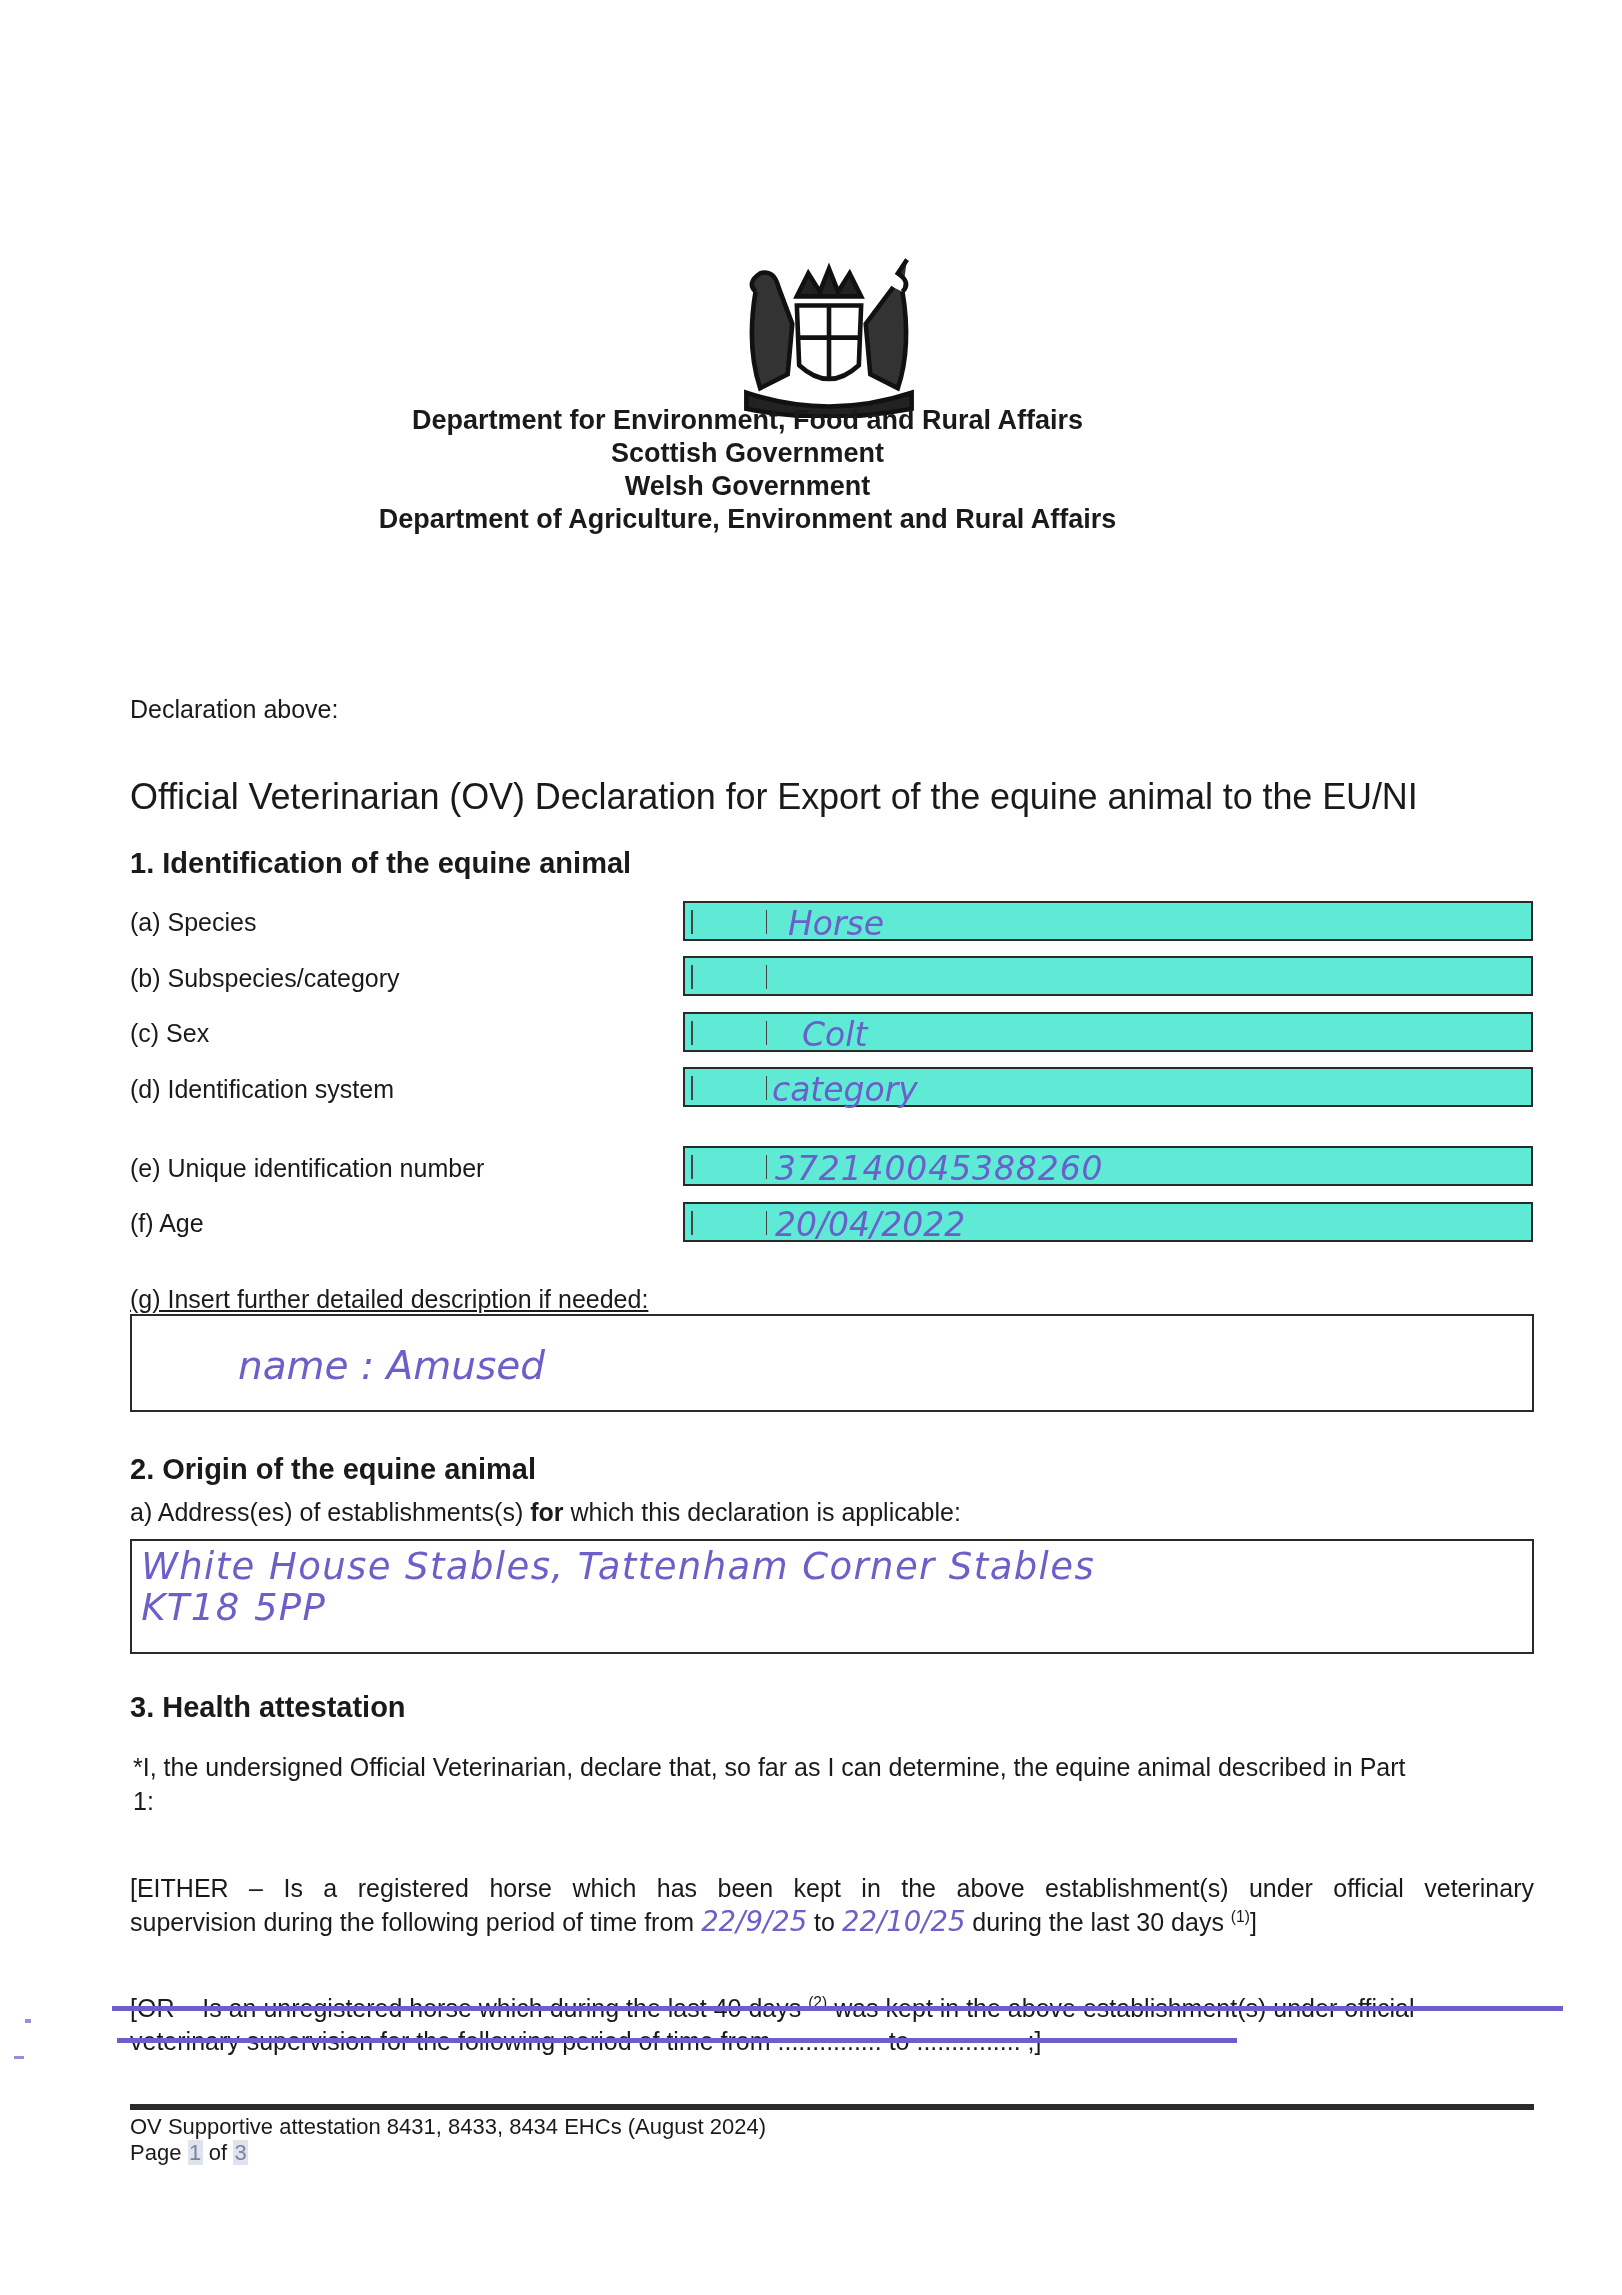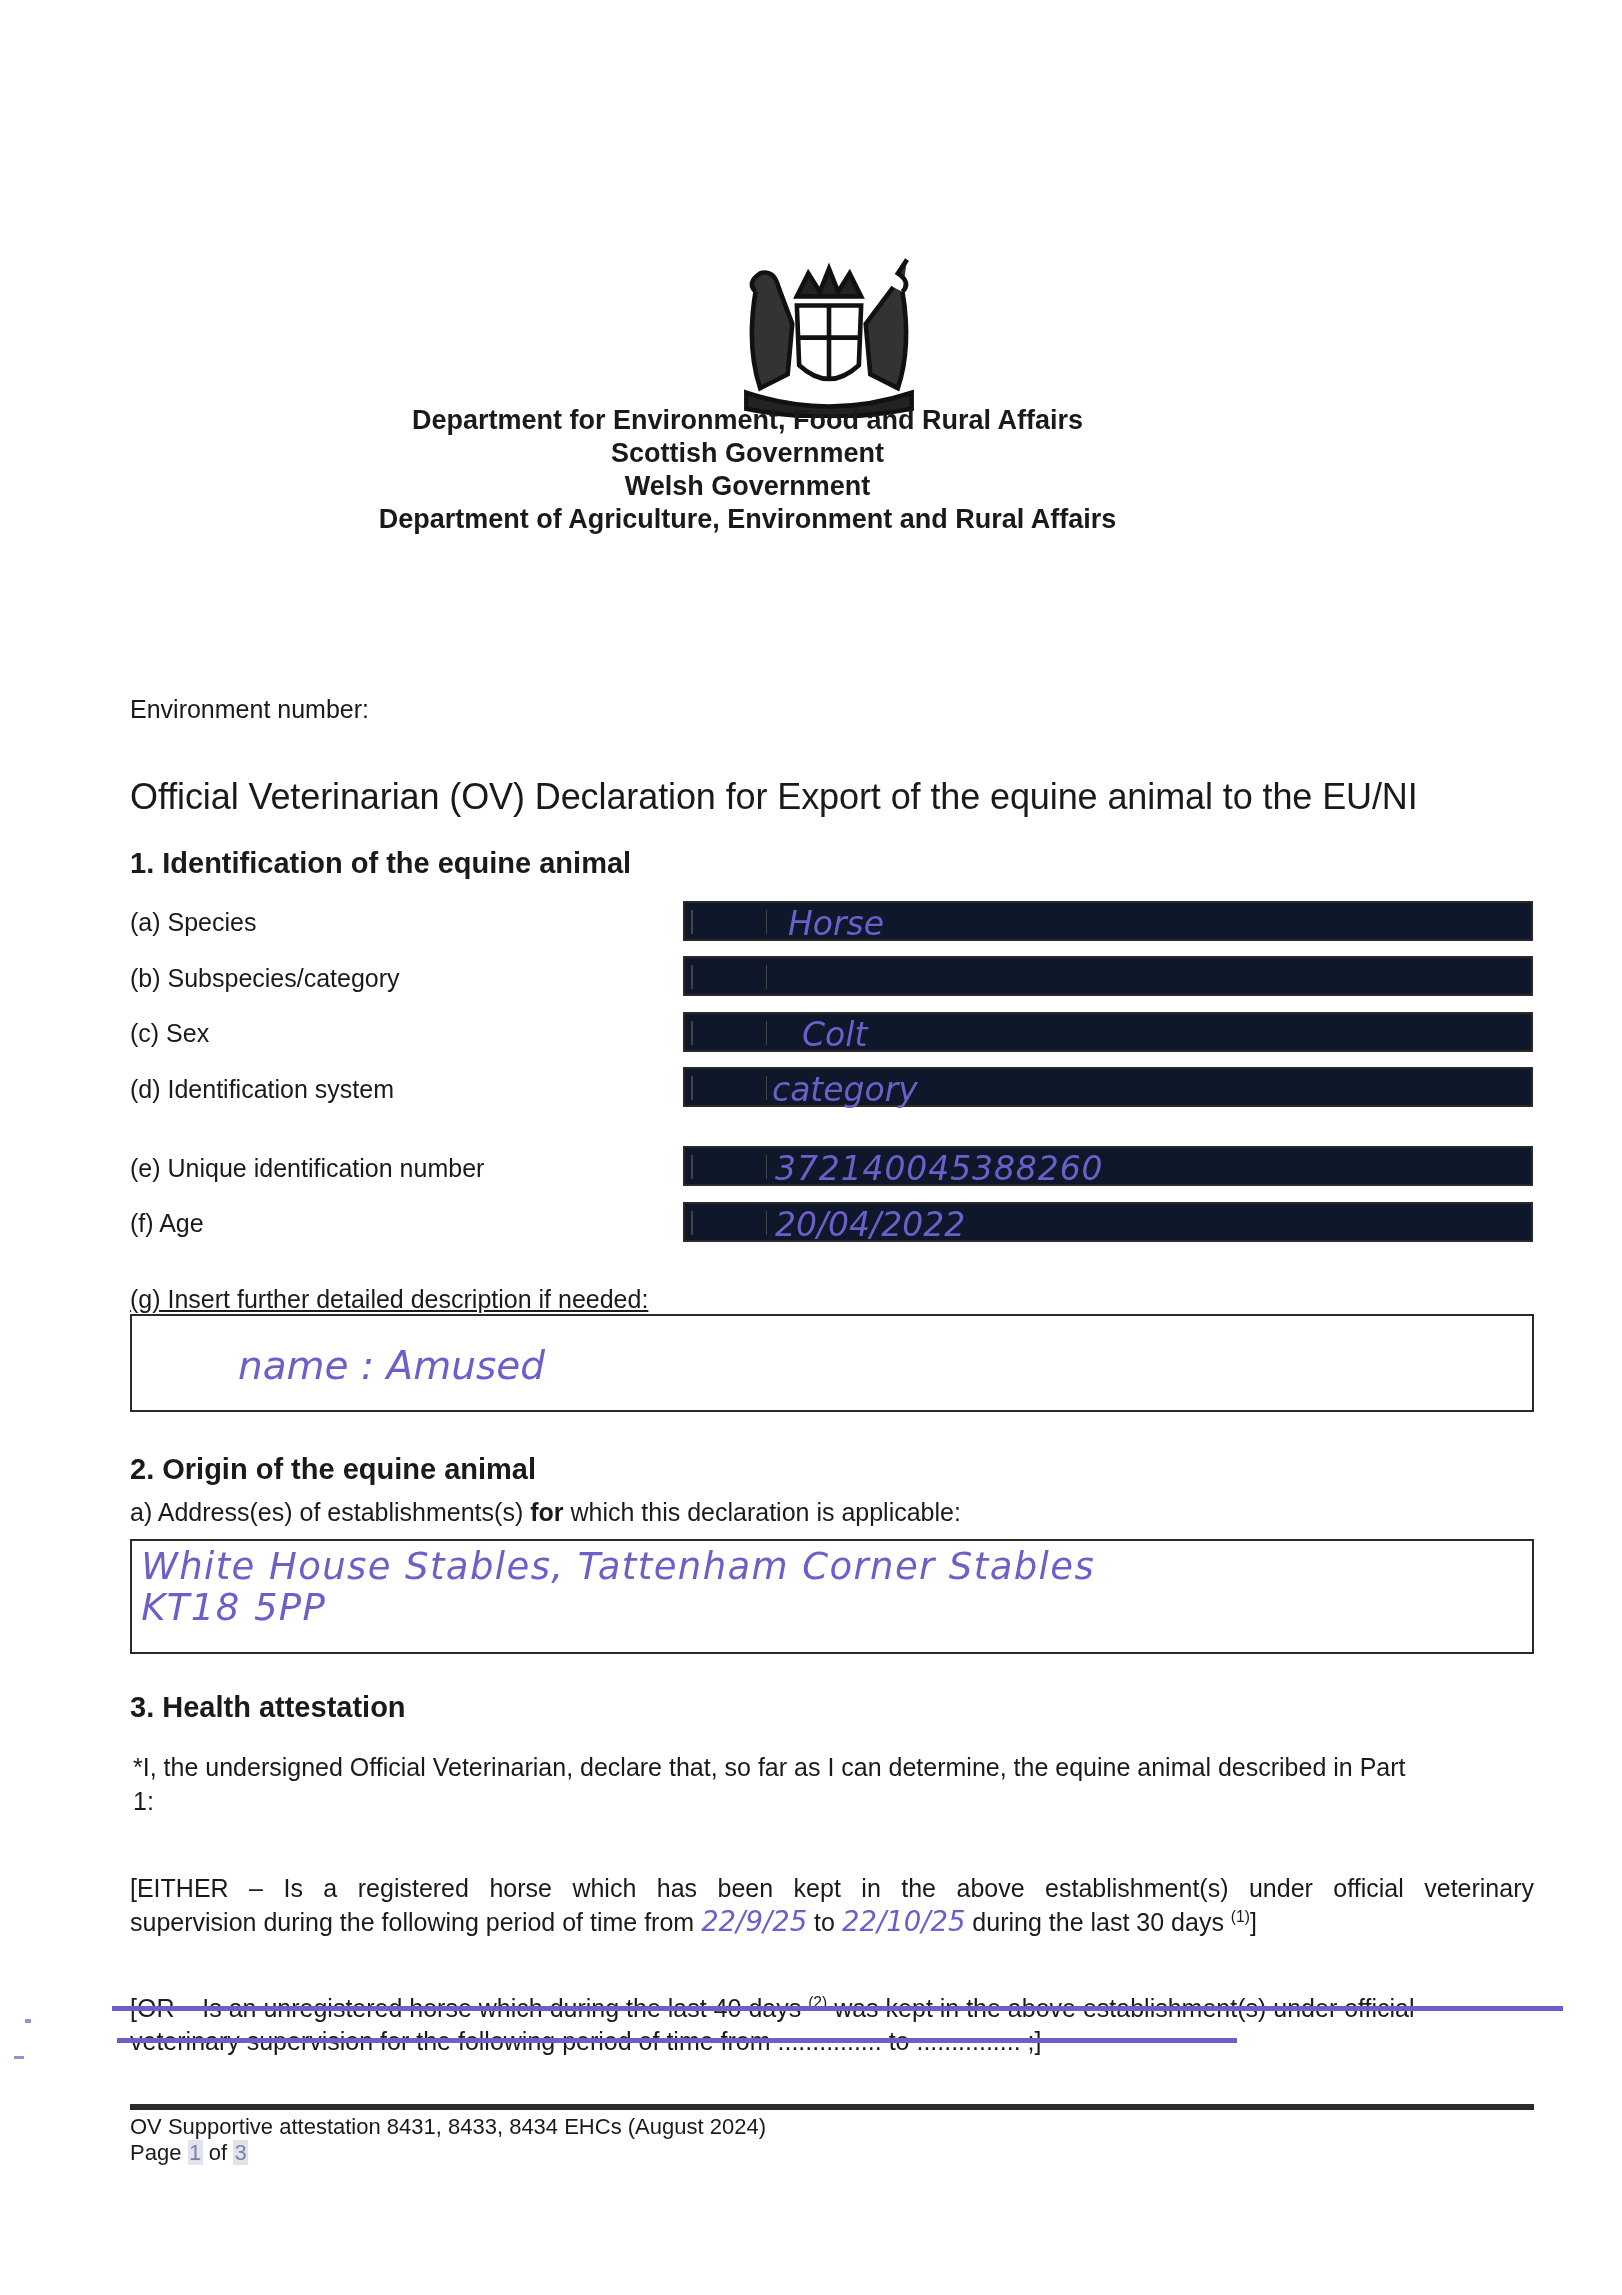--- a/index.html
+++ b/index.html
@@ -5,21 +5,21 @@
   html, body { margin: 0; padding: 0; background: #ffffff; }
   body { width: 1623px; height: 2295px; position: relative; overflow: hidden;
          font-family: "Liberation Sans", sans-serif; color: #1a1a1a; }
   .abs { position: absolute; }
   .crest { left: 728px; top: 255px; width: 202px; height: 163px; }
   .org { left: 0; width: 1495px; text-align: center; font-weight: bold; font-size: 27px; line-height: 33px; }
   .body-text { font-size: 25px; line-height: 32px; }
   .h-title { font-weight: normal; font-size: 36px; white-space: nowrap; letter-spacing: -0.1px; }
   .h-sec { font-weight: bold; font-size: 29px; white-space: nowrap; }
   .label { font-size: 25px; white-space: nowrap; }
-  .field { left: 683px; width: 850px; height: 40px; border: 2.8px solid #2a2a2a; box-sizing: border-box; background: #0f172a; }
+  .field { left: 683px; width: 850px; height: 40px; border: 2.8px solid #2a2a2a; box-sizing: border-box; background: #5eead4; }
   .field .m1 { position: absolute; left: 5.5px; top: 7.3px; width: 2.3px; height: 24px; background: #444; }
   .field .m2 { position: absolute; left: 81px; top: 7.3px; width: 1.4px; height: 24px; background: #444; }
   .hw { font-family: "DejaVu Sans", sans-serif; color: #6b5fc9; font-style: italic; white-space: nowrap; }
   .field .hw { position: absolute; left: 103px; top: 2.8px; font-size: 33px; line-height: 35px; }
   .bigbox { border: 2.8px solid #2a2a2a; box-sizing: border-box; }
   .strike { height: 4.6px; background: #6b5fc9; }
   .footrule { left: 130px; width: 1404px; height: 6.4px; background: #2b2b2b; top: 2104px; }
   .foot { font-size: 22px; line-height: 26px; white-space: nowrap; }
   .pg-field { background: #dfe3ee; color: #7d82a0; padding: 0 1.4px; }
   .sup { font-size: 15.6px; vertical-align: super; line-height: 0; }
@@ -39,21 +39,21 @@
       <path d="M40 300 Q220 360 400 300 L400 335 Q220 370 40 335 Z" fill="#222"></path>
     </g>
   </svg>
 </div>
 
 <div class="abs org" style="top:404px;">Department for Environment, Food and Rural Affairs</div>
 <div class="abs org" style="top:437px;">Scottish Government</div>
 <div class="abs org" style="top:470px;">Welsh Government</div>
 <div class="abs org" style="top:503px;">Department of Agriculture, Environment and Rural Affairs</div>
 
-<div class="abs body-text" style="left:130px; top:693px;">Environment number:</div>
+<div class="abs body-text" style="left:130px; top:693px;">Declaration above:</div>
 
 <div class="abs h-title" style="left:130px; top:776px;">Official Veterinarian (OV) Declaration for Export of the equine animal to the EU/NI</div>
 
 <div class="abs h-sec" style="left:130px; top:847px;">1. Identification of the equine animal</div>
 
 <div class="abs label" style="left:130px; top:908px;">(a) Species</div>
 <div class="abs field" style="top:901px;">
   <span class="m1"></span>
     <span class="m2"></span>
   <span class="hw">Horse</span>

